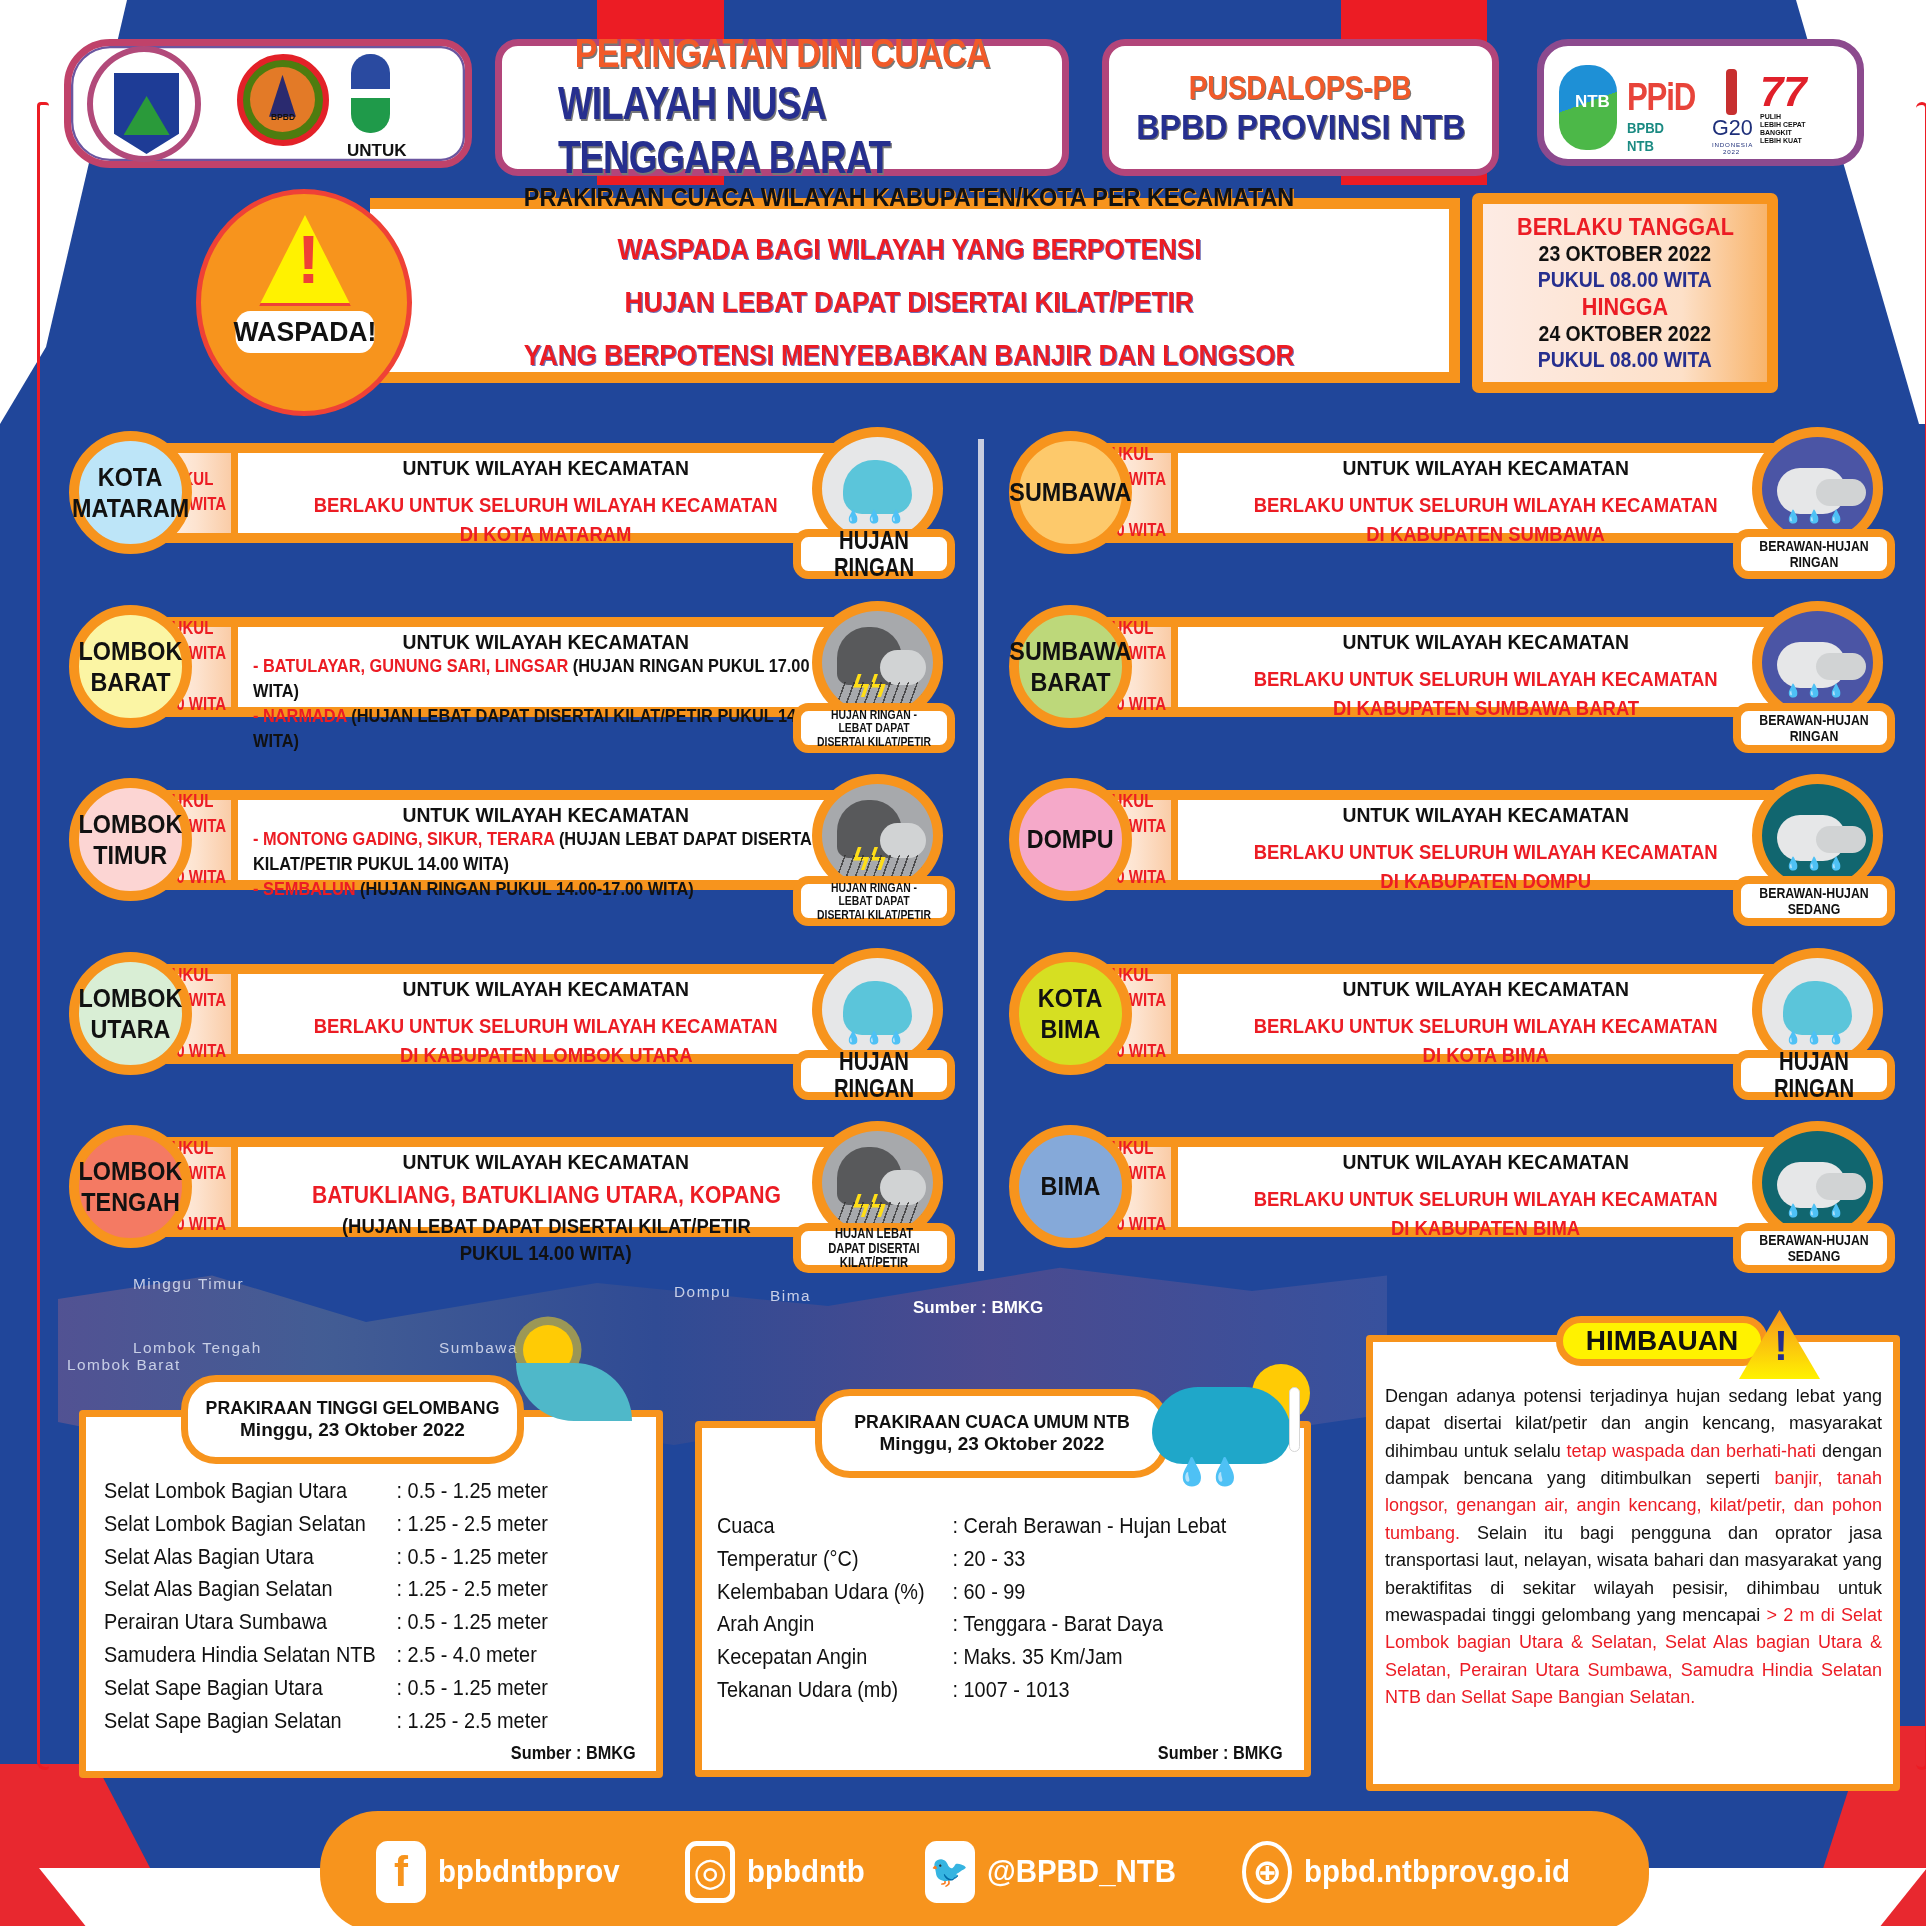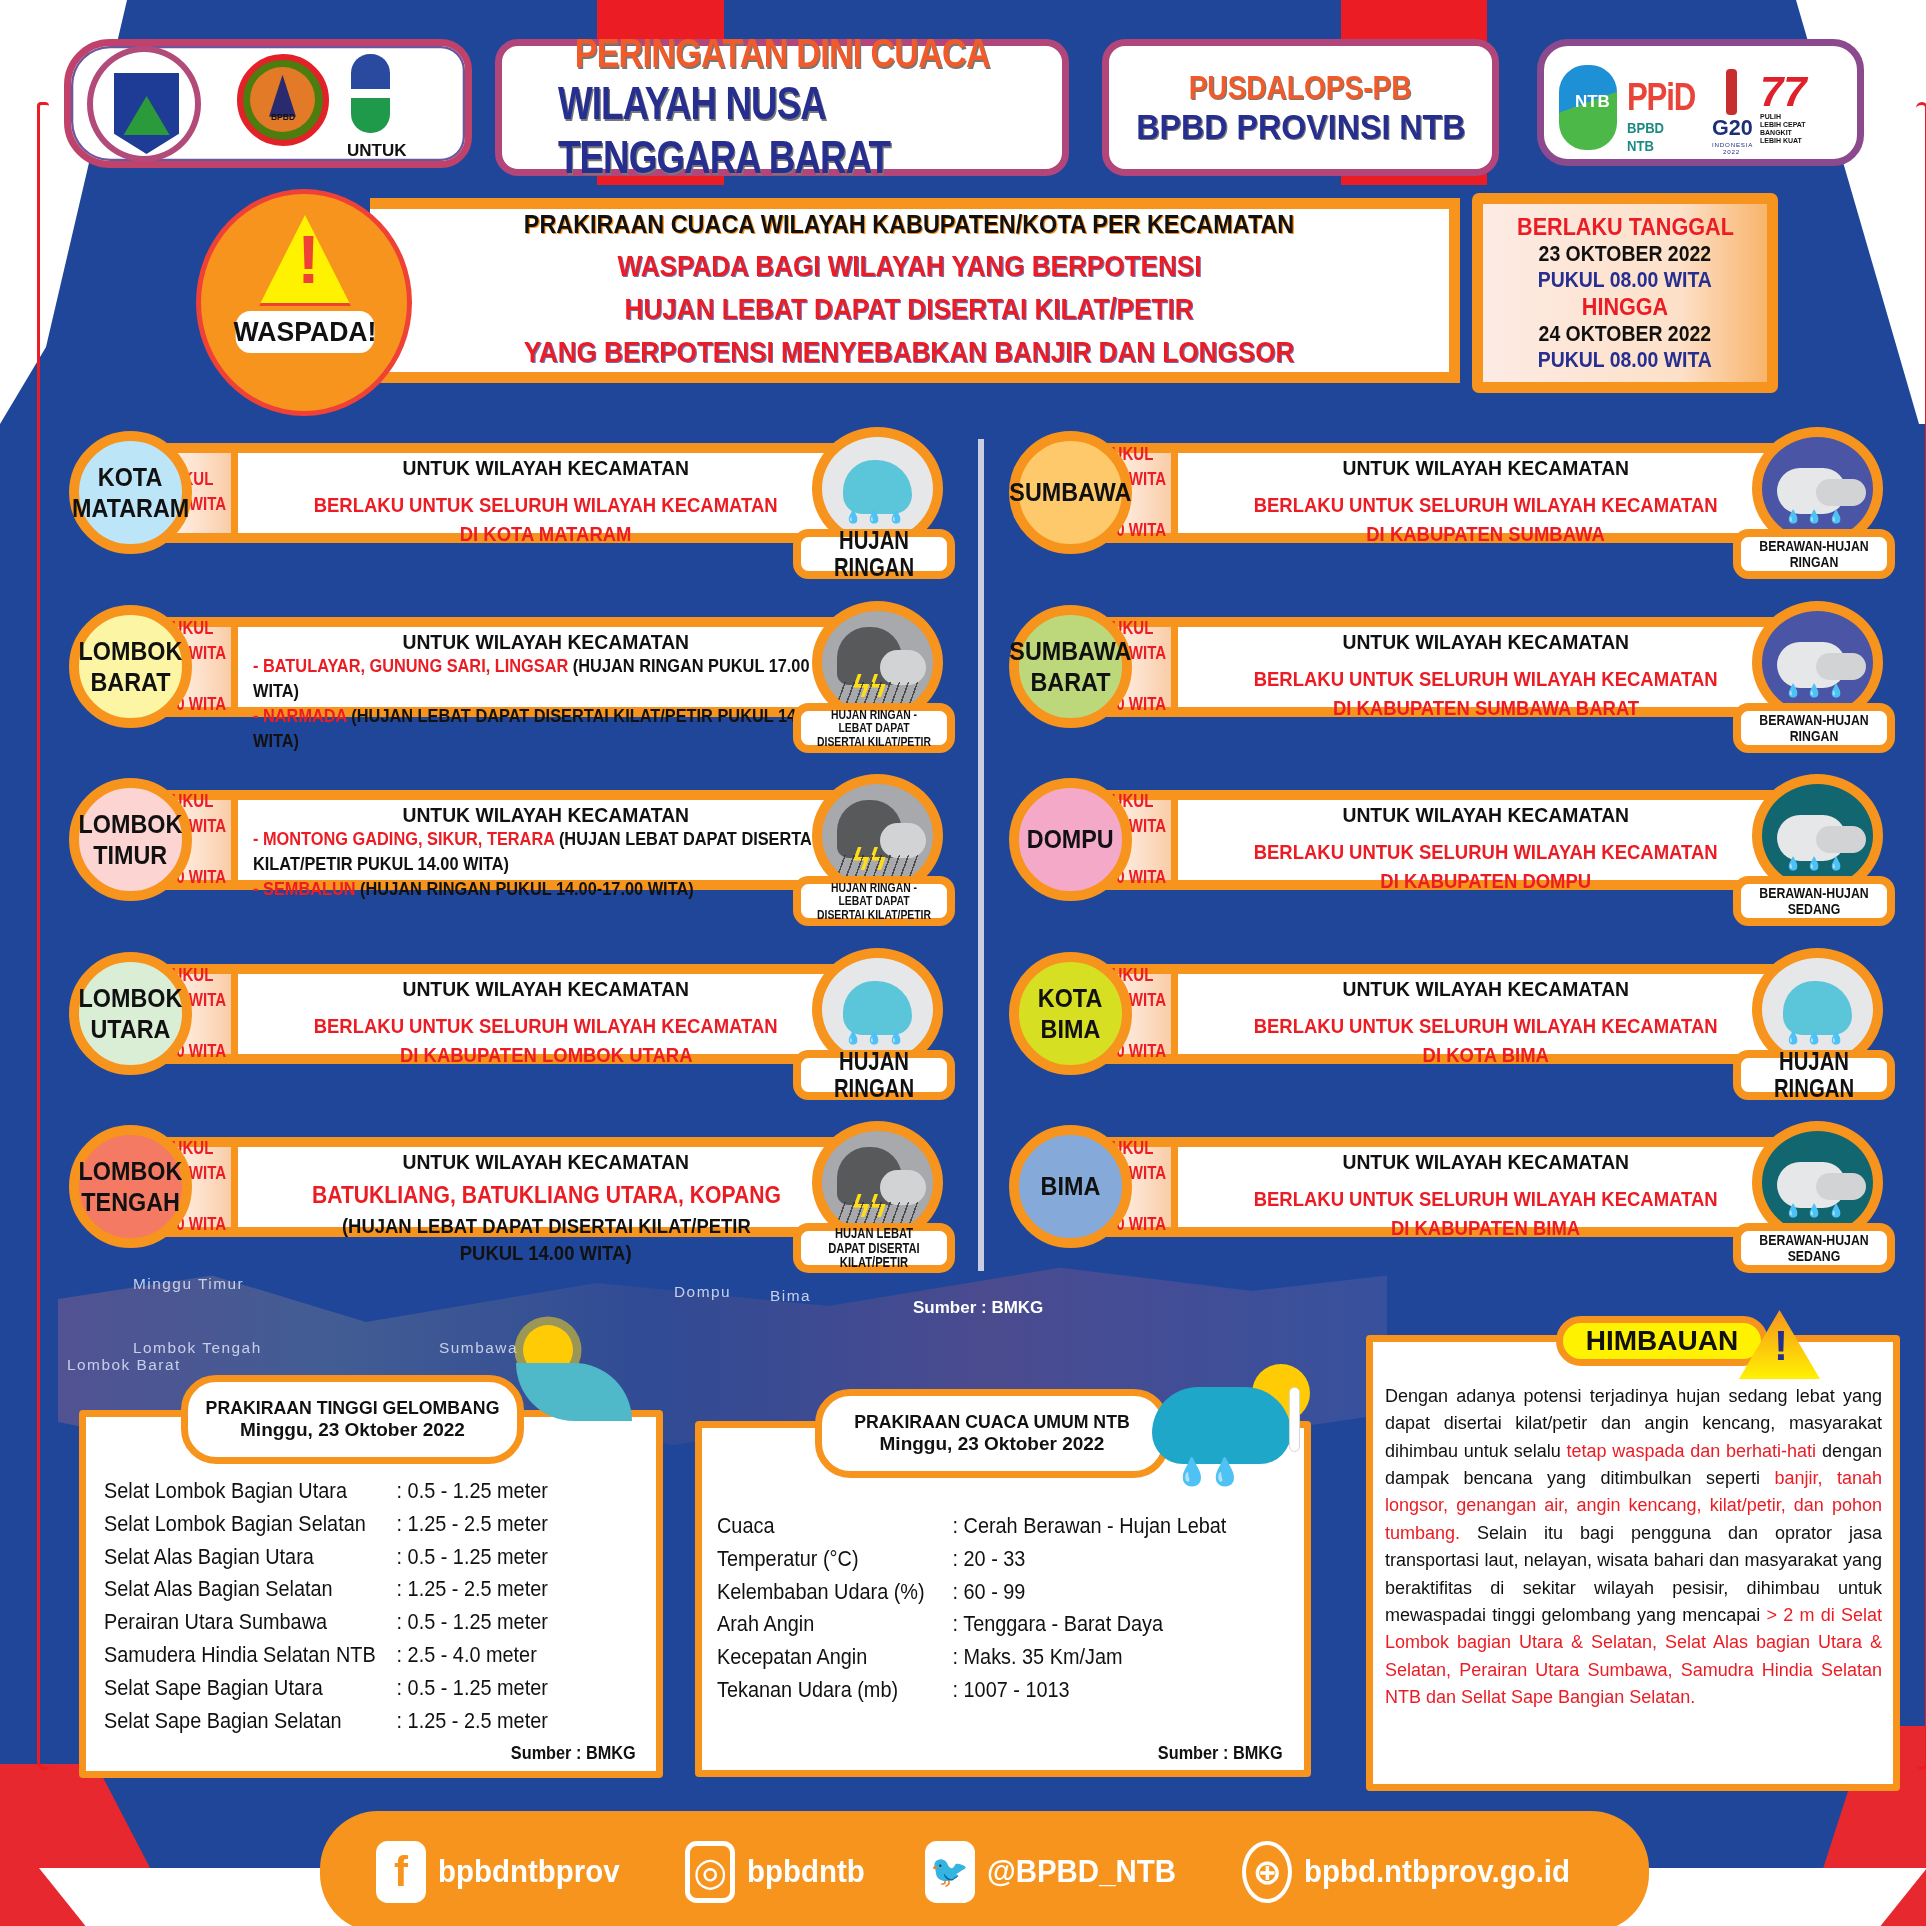--- a/index.html
+++ b/index.html
@@ -63,36 +63,36 @@
 
   .partner-pill { position:absolute; left:1537px; top:39px; width:327px; height:127px; background:#fff;
     border:7px solid #8c4a8e; border-radius:31px; }
   .ntb-logo { position:absolute; left:15.4px; top:19px; width:58px; height:85px; border-radius:27px; background:linear-gradient(160deg,#1e90d6 0 45%, #4cb848 45% 100%); }
   .ntb-logo .lbl { position:absolute; left:8px; right:0; top:27px; text-align:center; font-size:17px; font-weight:bold; color:#fff; }
   .ppid-logo { position:absolute; left:83px; top:29px; width:73px; }
   .ppid-logo .big { font-size:39px; font-weight:bold; color:#e8443a; letter-spacing:-1.5px; transform:scaleX(.8); transform-origin:left; }
   .ppid-logo .small { font-size:15.4px; font-weight:bold; color:#1a8a82; transform:scaleX(.85); transform-origin:left; }
   .g20-logo { position:absolute; left:168px; top:23px; width:39px; text-align:center; }
   .g20-logo .mark { width:11.6px; height:46px; margin:0 auto; background:#c72f2f; border-radius:3.9px; }
-  .g20-logo .big { font-size:21.6px; font-weight:bold; color:#1e2f7a; }
+  .g20-logo .big { font-size:21.6px; font-weight:normal; color:#1e2f7a; }
   .g20-logo .small { font-size:6.2px; color:#1e2f7a; letter-spacing:0.8px; }
   .ri77-logo { position:absolute; left:216px; top:25px; width:54px; }
   .ri77-logo .big { font-size:42px; font-weight:bold; color:#e0202a; font-style:italic; line-height:1; }
   .ri77-logo .small { font-size:7px; font-weight:bold; color:#111; line-height:1.15; }
 
   
   .warn-circle { position:absolute; left:196px; top:189px; width:216px; height:227px; border-radius:50%;
     background:#f7941d; border:5.4px solid #ef4136; }
   .warn-tri { position:absolute; left:58px; top:21px; width:92px; height:91px; background:#fff200;
     border-bottom:3.9px solid #ef4136; clip-path: polygon(50% 0, 100% 100%, 0 100%); }
   .warn-excl { position:absolute; left:96px; top:31px; width:11.6px; height:58px; color:#ef4136; font-size:69px; font-weight:bold; line-height:1; text-align:center; }
   .warn-badge { position:absolute; left:31px; top:117px; width:146px; height:42px; background:#fff; border-radius:15.4px;
     display:flex; align-items:center; justify-content:center; font-size:28px; font-weight:bold; color:#111; transform:scaleX(.95); }
   .warn-box { position:absolute; left:370px; top:198px; width:1090px; height:185px; background:#fff;
-    border:11.6px solid #f7941d; border-left:none; display:flex; flex-direction:column; align-items:center; justify-content:flex-start; gap:10px; }
+    border:11.6px solid #f7941d; border-left:none; display:flex; flex-direction:column; align-items:center; justify-content:flex-end; gap:20px; }
   .warn-l1 { font-size:26px; font-weight:bold; color:#111; text-shadow:1.2px 1.2px 0 #f7941d; transform:scaleX(.9); }
   .warn-l2 { font-size:29px; font-weight:bold; color:#ec1c24; text-shadow:1.2px 1.2px 0 #6d6fb6; transform:scaleX(.9); }
   .date-box { position:absolute; left:1472px; top:193px; width:306px; height:200px;
     background:linear-gradient(90deg,#fdebe4 0%, #fde0c8 70%, #f8b46b 100%);
     border:11.6px solid #f7941d; border-radius:7px; display:flex; flex-direction:column; align-items:center; justify-content:center; }
   .date-box .red { font-size:24px; font-weight:bold; color:#ec1c24; transform:scaleX(.9); }
   .date-box .blk { font-size:21.6px; font-weight:bold; color:#111; transform:scaleX(.9); }
   .date-box .blu { font-size:21.6px; font-weight:bold; color:#262f8f; transform:scaleX(.9); }
 
   

